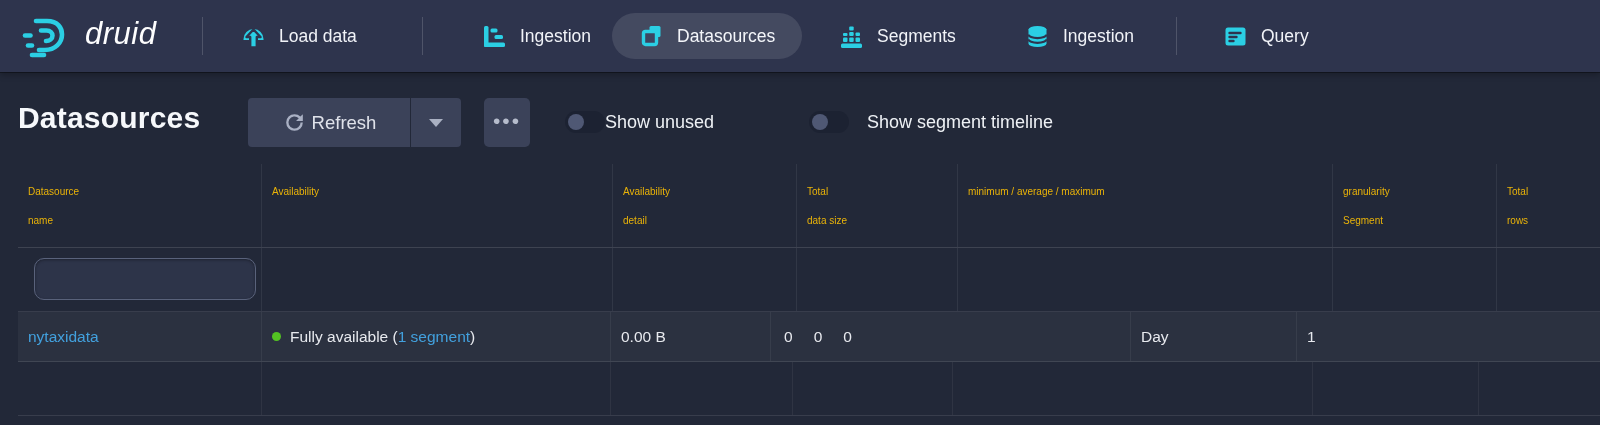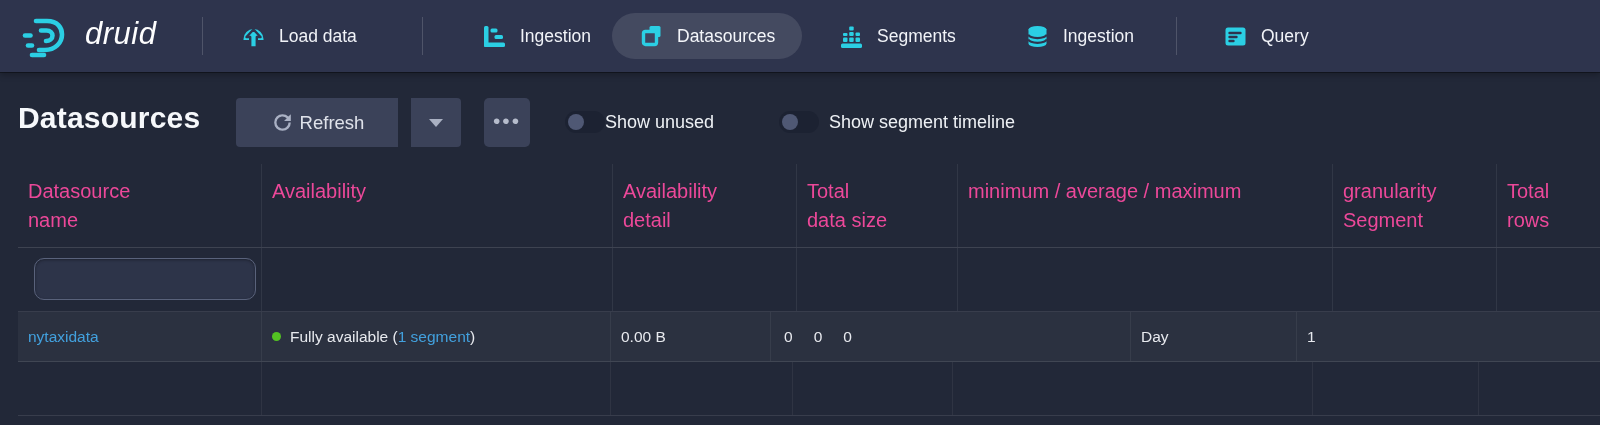--- a/index.html
+++ b/index.html
@@ -28,39 +28,39 @@
     font-size:17.5px;color:#f4f6fa;cursor:pointer;white-space:nowrap;box-sizing:border-box;
   }
   .nav-icon{display:flex;align-items:center;color:var(--accent,#2bcfe4);}
   
   .page-title{position:absolute;left:18px;top:101px;font-size:30px;font-weight:700;color:#f6f8fb;letter-spacing:.2px;}
   .btn{
     position:absolute;top:98px;height:49px;background:#3b4259;border:none;border-radius:4px;
     display:flex;align-items:center;justify-content:center;cursor:pointer;box-sizing:border-box;
     color:#dfe2ea;font-family:inherit;
   }
-  .btn-refresh{left:236px;width:162px;border-top-right-radius:0;border-bottom-right-radius:0;gap:5px;font-size:18.5px;}
+  .btn-refresh{left:248px;width:162px;border-top-right-radius:0;border-bottom-right-radius:0;gap:5px;font-size:18.5px;}
   .btn-caret{left:411px;width:50px;border-top-left-radius:0;border-bottom-left-radius:0;}
   .btn-more{left:484px;width:46px;border-radius:5px;}
   .caret-down{width:0;height:0;border-left:7px solid transparent;border-right:7px solid transparent;border-top:8px solid #a9b0c2;}
   .more-dots{font-size:21px;letter-spacing:2px;color:#b6bccc;line-height:46px;transform:translateY(-2px);}
   .switch-row{position:absolute;top:111px;height:22px;display:flex;align-items:center;}
   .switch{width:40px;height:22px;border-radius:11px;background:#1c2232;position:relative;cursor:pointer;flex:none;}
   .switch .knob{position:absolute;left:3px;top:3px;width:16px;height:16px;border-radius:50%;background:#4f5874;}
   .switch-label{font-size:18px;color:#eef1f5;}
   
   .table{position:absolute;left:0;top:164px;width:1600px;}
   .tr{display:flex;margin-left:18px;box-sizing:border-box;}
   .thead{height:84px;border-bottom:1px solid rgba(255,255,255,.13);}
   .tfilter{height:64px;border-bottom:1px solid rgba(255,255,255,.10);}
   .trow{height:50px;border-bottom:1px solid rgba(255,255,255,.10);}
   .trow.striped{background:rgba(255,255,255,.042);align-items:center;}
   .tempty{height:54px;border-bottom:1px solid rgba(255,255,255,.10);}
   .td,.th{box-sizing:border-box;padding-left:10px;overflow:hidden;white-space:nowrap;}
-  .th{border-right:1px solid rgba(255,255,255,.07);padding-top:13px;font-size:20px;line-height:29px;color:#ec4899;cursor:pointer;}
+  .th{border-right:1px solid rgba(255,255,255,.07);padding-top:13px;font-size:10px;line-height:29px;color:#eab308;cursor:pointer;}
   .tfilter .td{border-right:1px solid rgba(255,255,255,.07);}
   .trow .td,.tempty .td{border-right:1px solid rgba(255,255,255,.06);}
   .td{font-size:15.5px;line-height:49px;color:#e7e9ee;}
   .td.no-r,.th.no-r{border-right:none;}
   
   .hc1{width:244px}.hc2{width:351px}.hc3{width:184px}.hc4{width:161px}.hc5{width:375px}.hc6{width:164px}.hc7{flex:1}
   
   .bc1{width:244px}.bc2{width:349px}.bc3{width:182px}.bc4{width:160px}.bc5{width:360px}.bc6{width:166px}.bc7{flex:1}
   .filter-input{
     margin:10px 0 0 6px;width:222px;height:42px;box-sizing:border-box;border-radius:10px;
@@ -187,21 +187,21 @@
   <button class="btn btn-more">
     <span class="more-dots">•••</span>
   </button>
 
   <div class="switch-row" style="left:565px;">
     <div class="switch">
       <div class="knob"></div>
     </div>
     <span class="switch-label">Show unused</span>
   </div>
-  <div class="switch-row" style="left:779px;gap:10px">
+  <div class="switch-row" style="left:809px;gap:18px">
     <div class="switch">
       <div class="knob"></div>
     </div>
     <span class="switch-label">Show segment timeline</span>
   </div>
 
   <div class="table">
 
     <div class="tr thead">
       <div class="th hc1">

